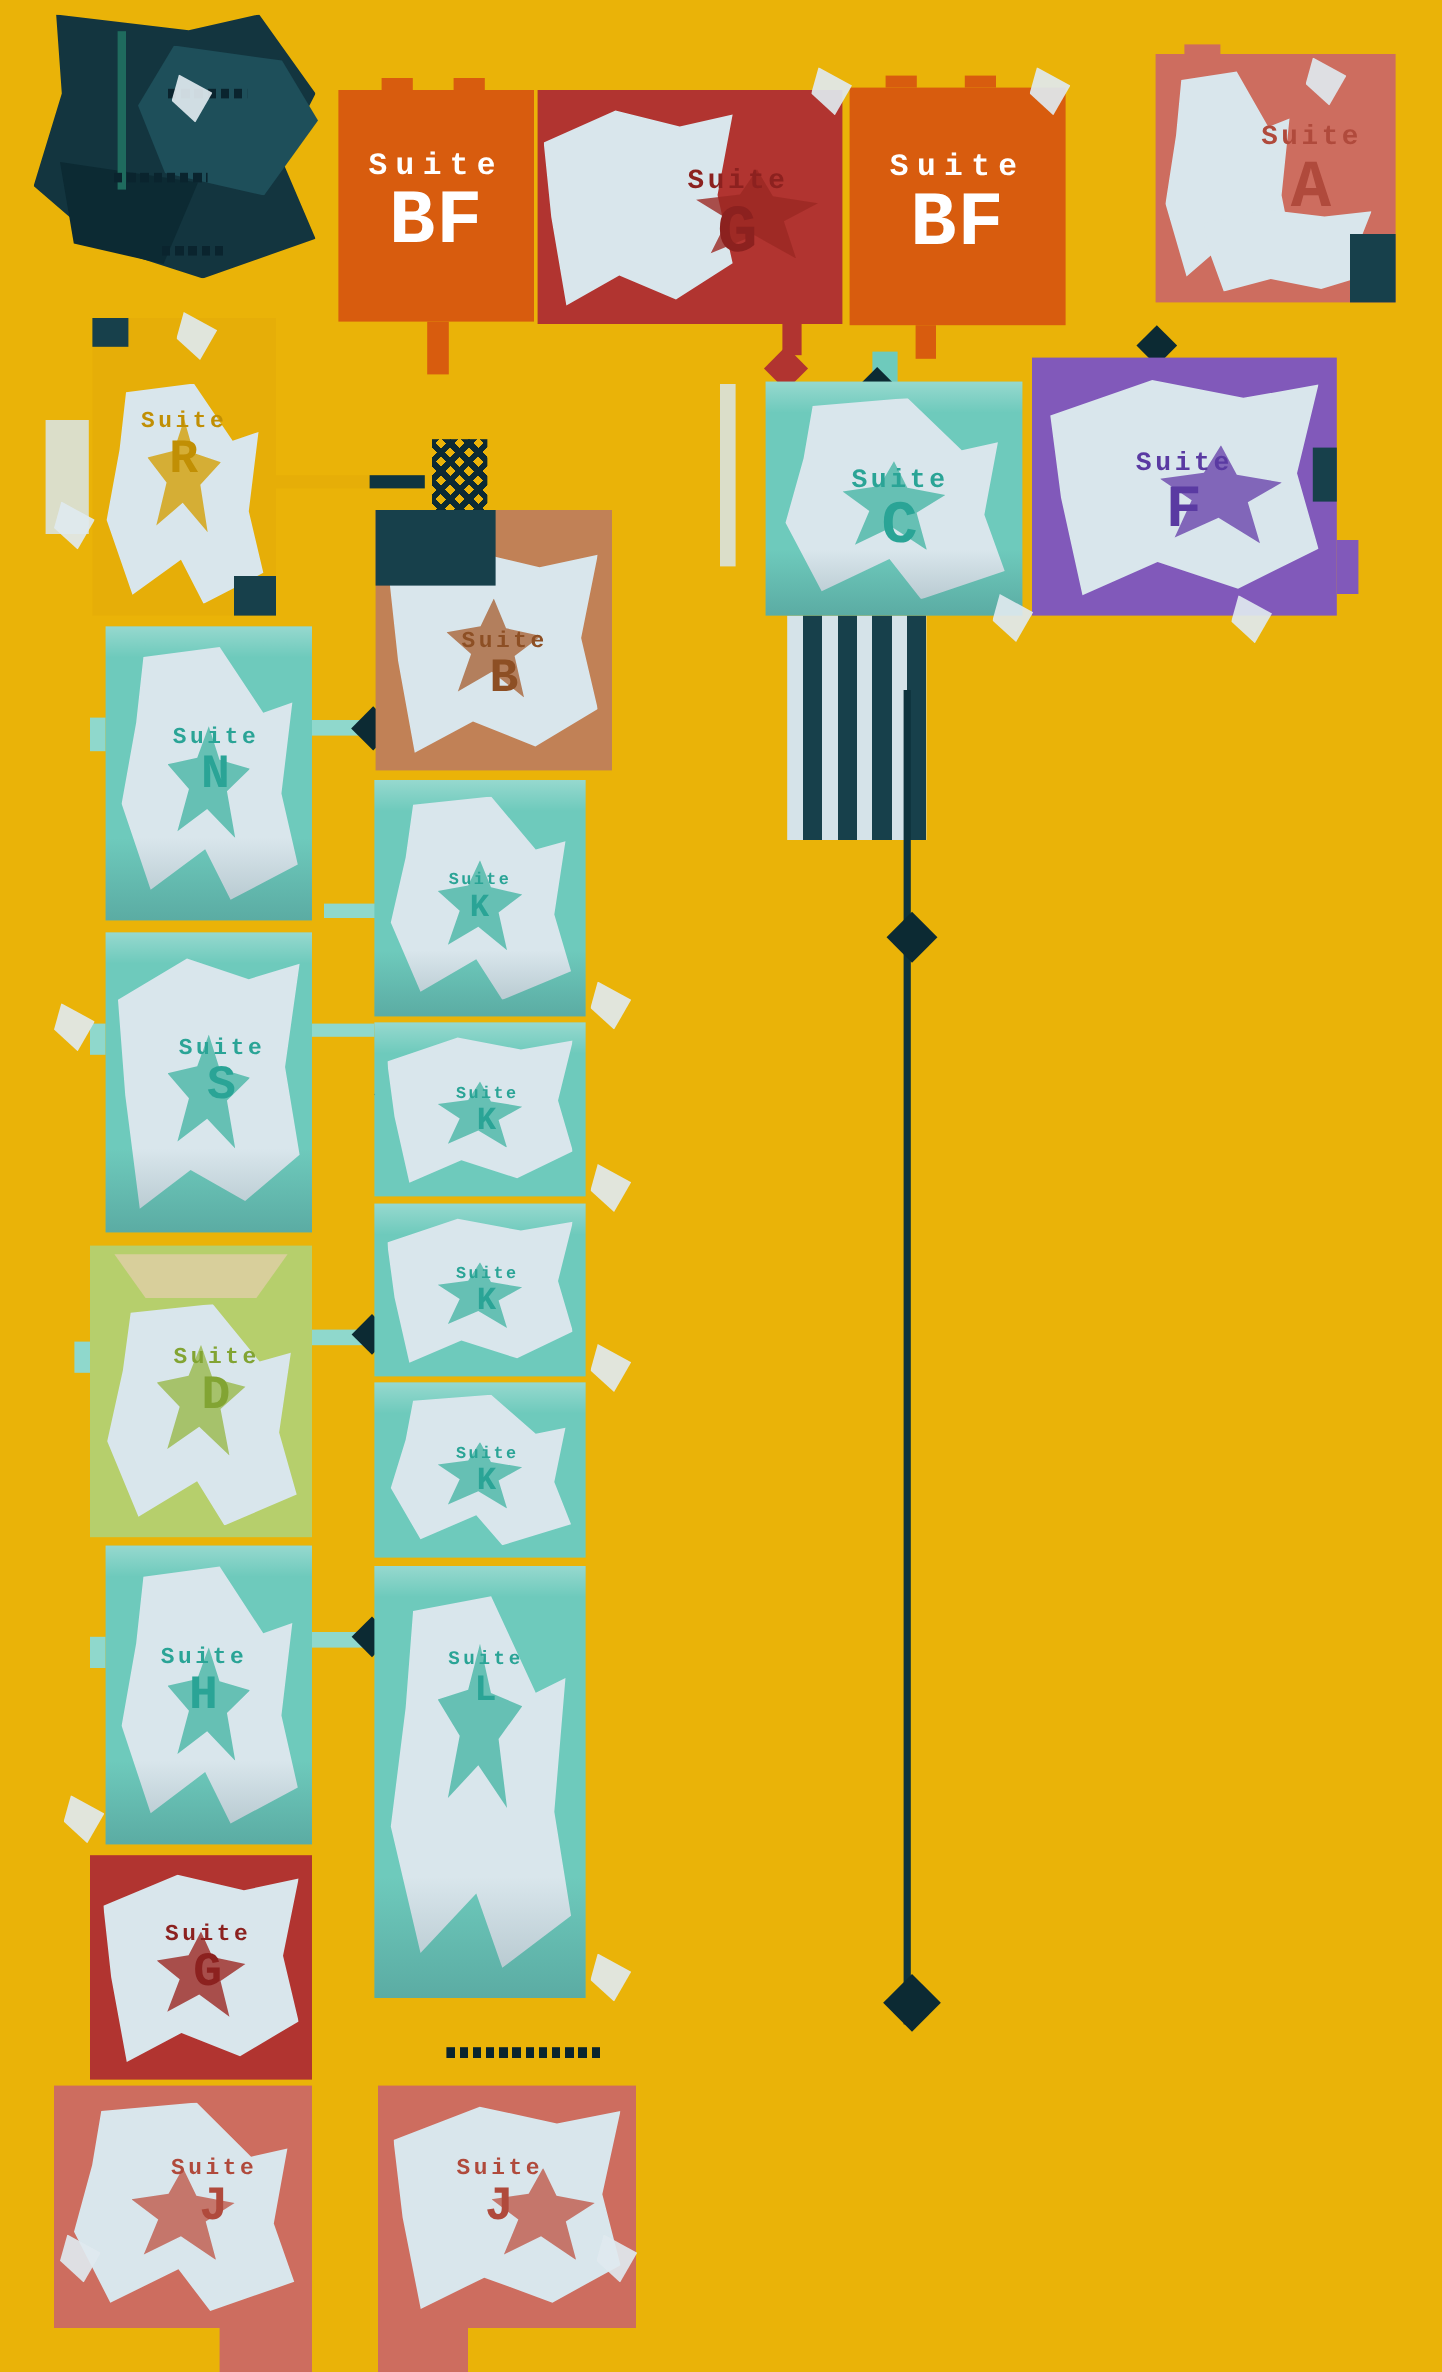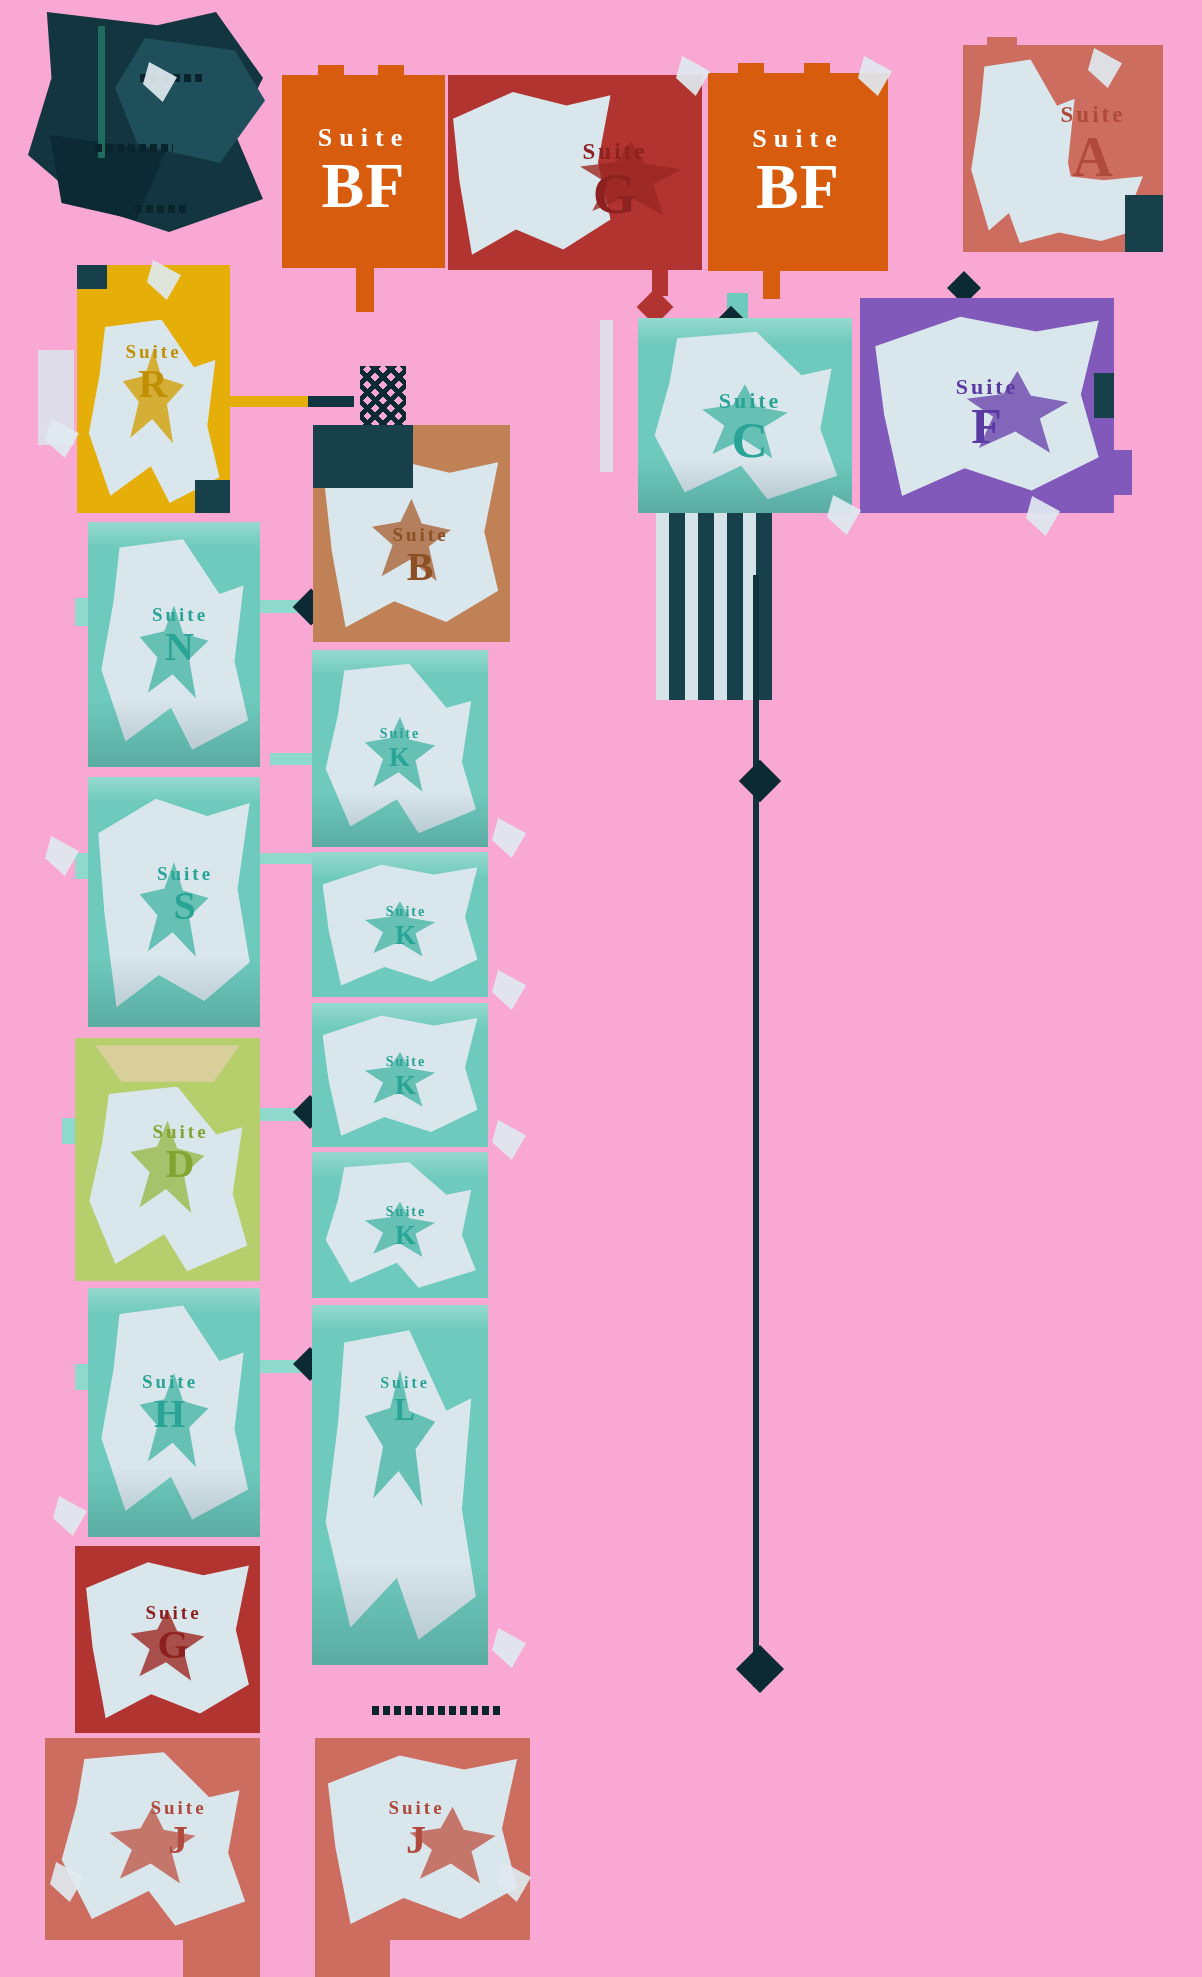--- a/index.html
+++ b/index.html
@@ -1,17 +1,17 @@
 <!DOCTYPE html>
 <html><head>
 <meta charset="utf-8">
 <style>
   html,body{margin:0;padding:0;background:#17404b;}
-  #stage{position:relative;width:1202px;height:1977px;background:#f9a8d4;overflow:hidden;
-         font-family:Liberation Serif, serif;}
+  #stage{position:relative;width:1202px;height:1977px;background:#eab308;overflow:hidden;
+         font-family:Liberation Mono, monospace;}
   #stage *{box-sizing:border-box;}
   .suite{position:absolute;}
   .suite i{display:block;position:absolute;}
   .fl{position:absolute;left:6%;top:7%;width:88%;height:86%;background:#d9e6ec;}
   .fa{clip-path:polygon(14% 4%,56% 0,80% 26%,96% 22%,90% 58%,99% 86%,62% 100%,48% 80%,18% 96%,2% 62%,10% 30%);}
   .fb{clip-path:polygon(0 18%,38% 2%,72% 10%,100% 4%,92% 44%,100% 78%,70% 96%,40% 84%,12% 99%,4% 55%);}
   .acc{position:absolute;left:30%;top:34%;width:40%;height:38%;opacity:.8;
        clip-path:polygon(50% 0,63% 30%,100% 38%,72% 58%,82% 100%,48% 74%,12% 94%,26% 56%,0 34%,36% 28%);}
   .wall{position:absolute;left:0;top:0;width:100%;height:26px;
         background:linear-gradient(180deg,rgba(255,255,255,.28),rgba(255,255,255,0));}

